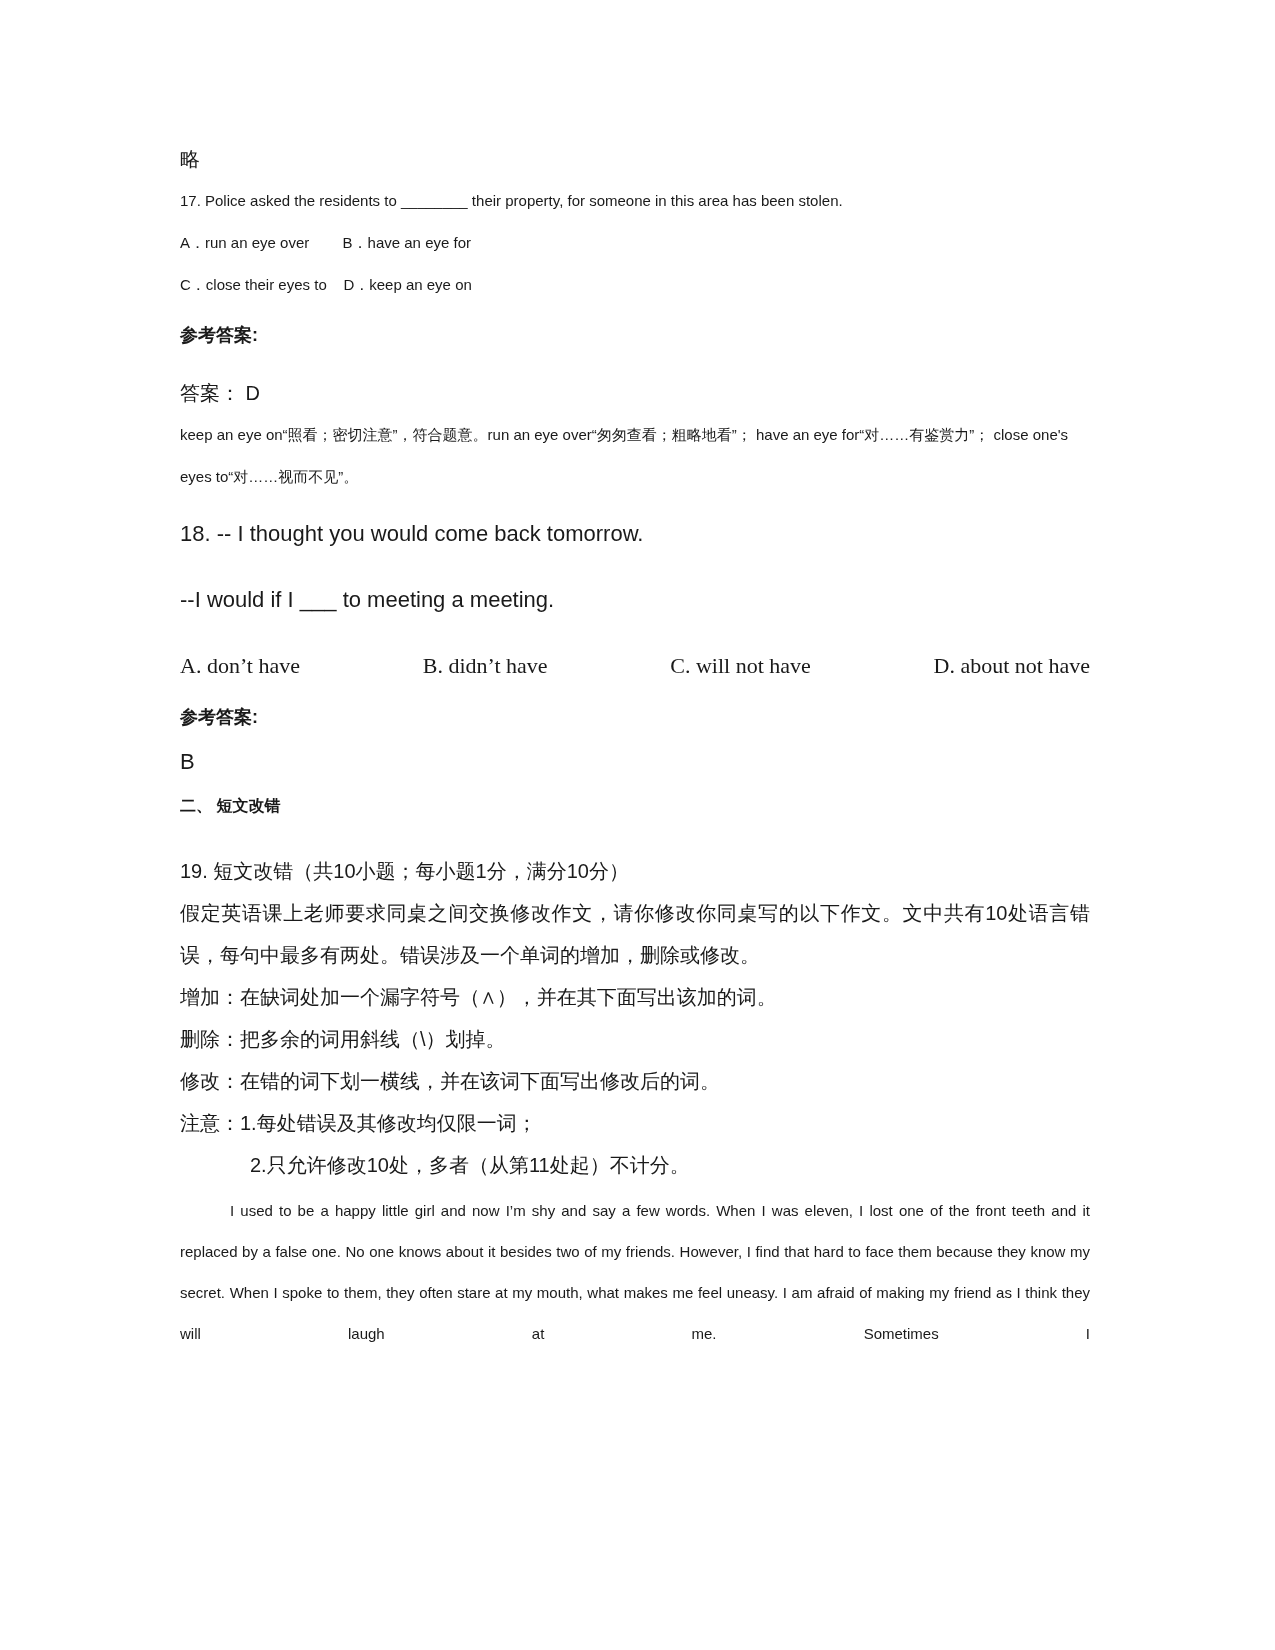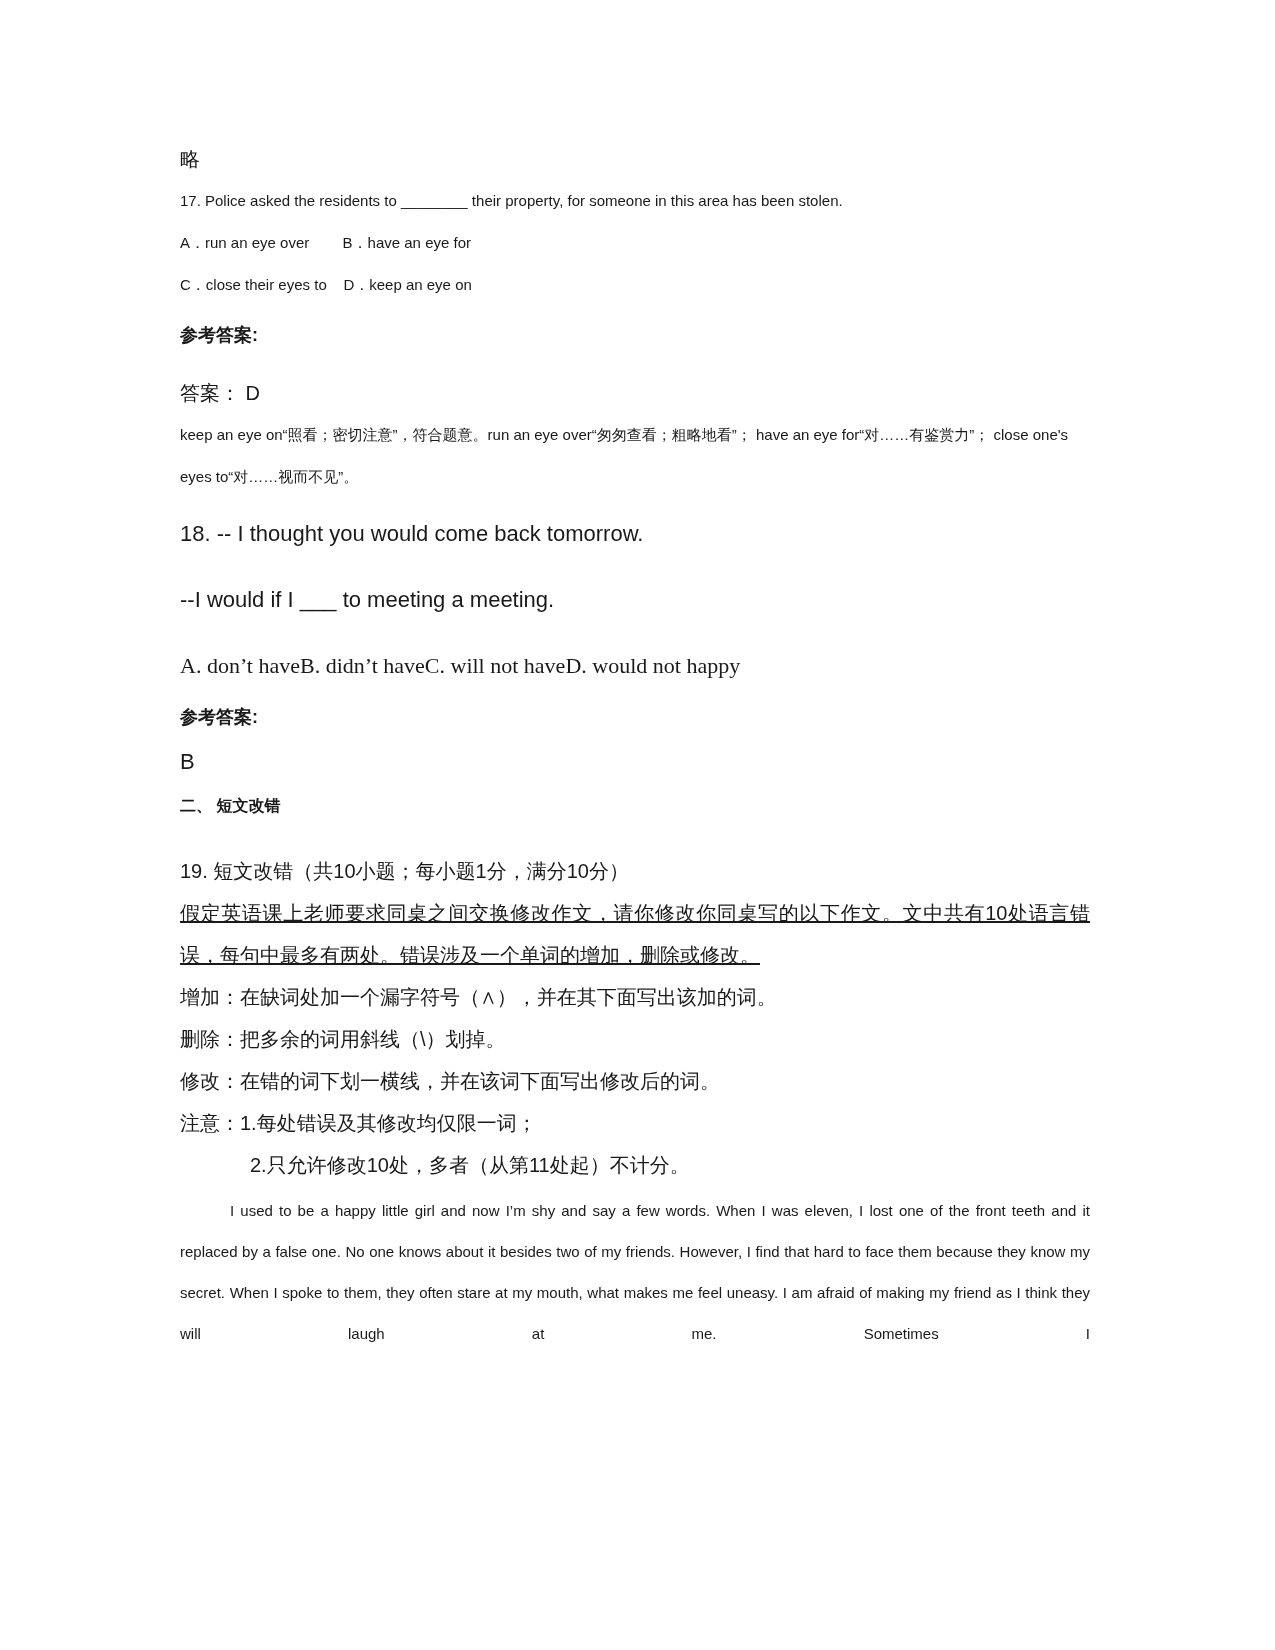--- a/index.html
+++ b/index.html
@@ -50,30 +50,29 @@
     margin-top: 6px;
   }
   .section-heading {
     font-family: "Liberation Sans", sans-serif;
     font-size: 16px;
     font-weight: bold;
     line-height: 44px;
   }
   .options-row-flex {
     display: flex;
-    justify-content: flex-start;
+    justify-content: space-between;
     margin: 0;
     margin-top: 22px;
     font-family: "Liberation Serif", serif;
     font-size: 22px;
     line-height: 44px;
   }
   .justify {
     text-align: justify;
-    text-decoration: underline;
   }
   .note-indent {
     padding-left: 70px;
   }
   .essay {
     text-indent: 50px;
     text-align: justify;
     text-align-last: justify;
     line-height: 41px;
     margin-top: 4px;
@@ -99,21 +98,21 @@
   <p class="p sans">keep an eye on“照看；密切注意”，符合题意。run an eye over“匆匆查看；粗略地看”； have an eye for“对……有鉴赏力”； close one's eyes to“对……视而不见”。</p>
 
   <p class="p serif spaced-top">18. -- I thought you would come back tomorrow.</p>
 
   <p class="p serif spaced-top-lg">--I would if I ___ to meeting a meeting.</p>
 
   <div class="options-row-flex">
     <span>A. don’t have</span>
     <span>B. didn’t have</span>
     <span>C. will not have</span>
-    <span>D. would not happy</span>
+    <span>D. about not have</span>
   </div>
 
   <p class="p ref-label spaced-top-lg">参考答案:</p>
 
   <p class="p serif">B</p>
 
   <p class="p section-heading">二、 短文改错</p>
 
   <p class="p zh spaced-top-lg">19. 短文改错（共10小题；每小题1分，满分10分）</p>
 

